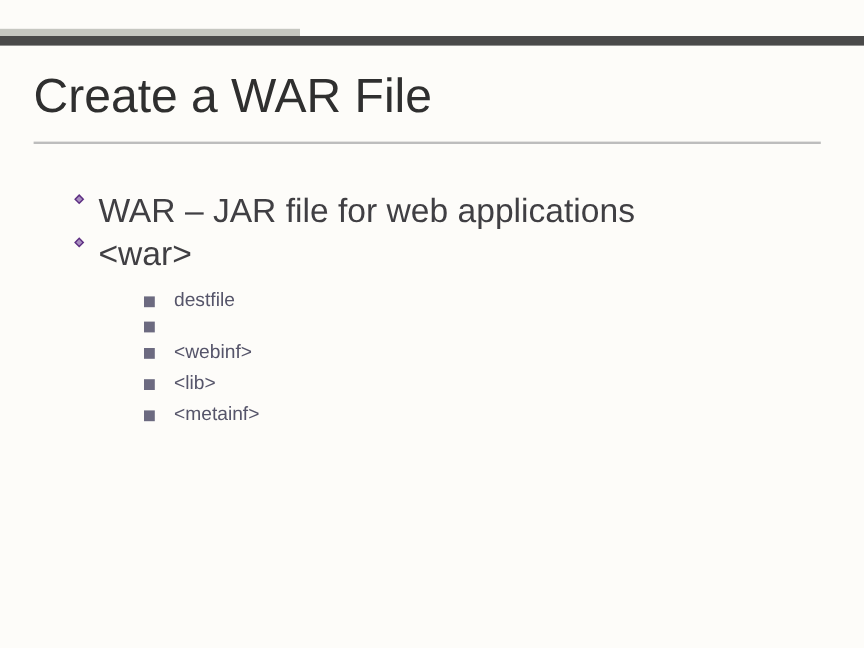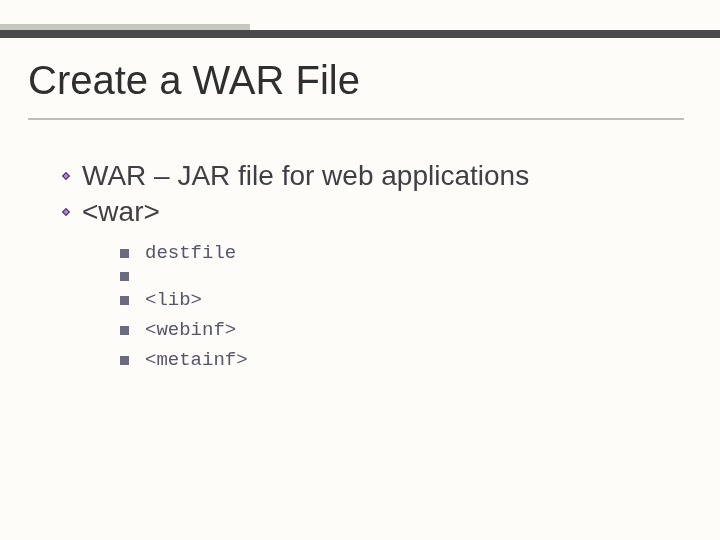--- a/index.html
+++ b/index.html
@@ -52,21 +52,21 @@
     background: #bdbdbd;
   }
   .content {
     position: absolute;
     top: 160px;
     left: 60px;
     width: 620px;
   }
   .row-top {
     display: flex;
-    align-items: center;
+    align-items: flex-start;
     margin-bottom: 4px;
   }
   .dia-bullet {
     width: 12px;
     height: 12px;
     flex: 0 0 12px;
     margin-right: 10px;
     position: relative;
   }
   .dia-bullet svg { display:block; }
@@ -85,23 +85,23 @@
     margin-bottom: 8px;
   }
   .sq-bullet {
     width: 9px;
     height: 9px;
     background: #6c6a80;
     flex: 0 0 9px;
     margin-right: 16px;
   }
   .sub-text {
-    font-size: 19px;
+    font-size: 16px;
     color: #56556a;
-    font-family: Liberation Mono, monospace;
+    font-family: Liberation Sans, sans-serif;
   }
 </style>
 </head>
 <body>
 
 <div class="slide">
   <div class="topline"></div>
   <div class="darkbar"></div>
 
   <div class="title">Create a WAR File</div>
@@ -132,25 +132,25 @@
     <div class="sublist">
       <div class="subrow">
         <span class="sq-bullet"></span>
         <span class="sub-text">destfile</span>
       </div>
       <div class="subrow">
         <span class="sq-bullet"></span>
       </div>
       <div class="subrow">
         <span class="sq-bullet"></span>
-        <span class="sub-text">&lt;lib&gt;</span>
+        <span class="sub-text">&lt;webinf&gt;</span>
       </div>
       <div class="subrow">
         <span class="sq-bullet"></span>
-        <span class="sub-text">&lt;webinf&gt;</span>
+        <span class="sub-text">&lt;lib&gt;</span>
       </div>
       <div class="subrow">
         <span class="sq-bullet"></span>
         <span class="sub-text">&lt;metainf&gt;</span>
       </div>
     </div>
 
   </div>
 </div>
 

